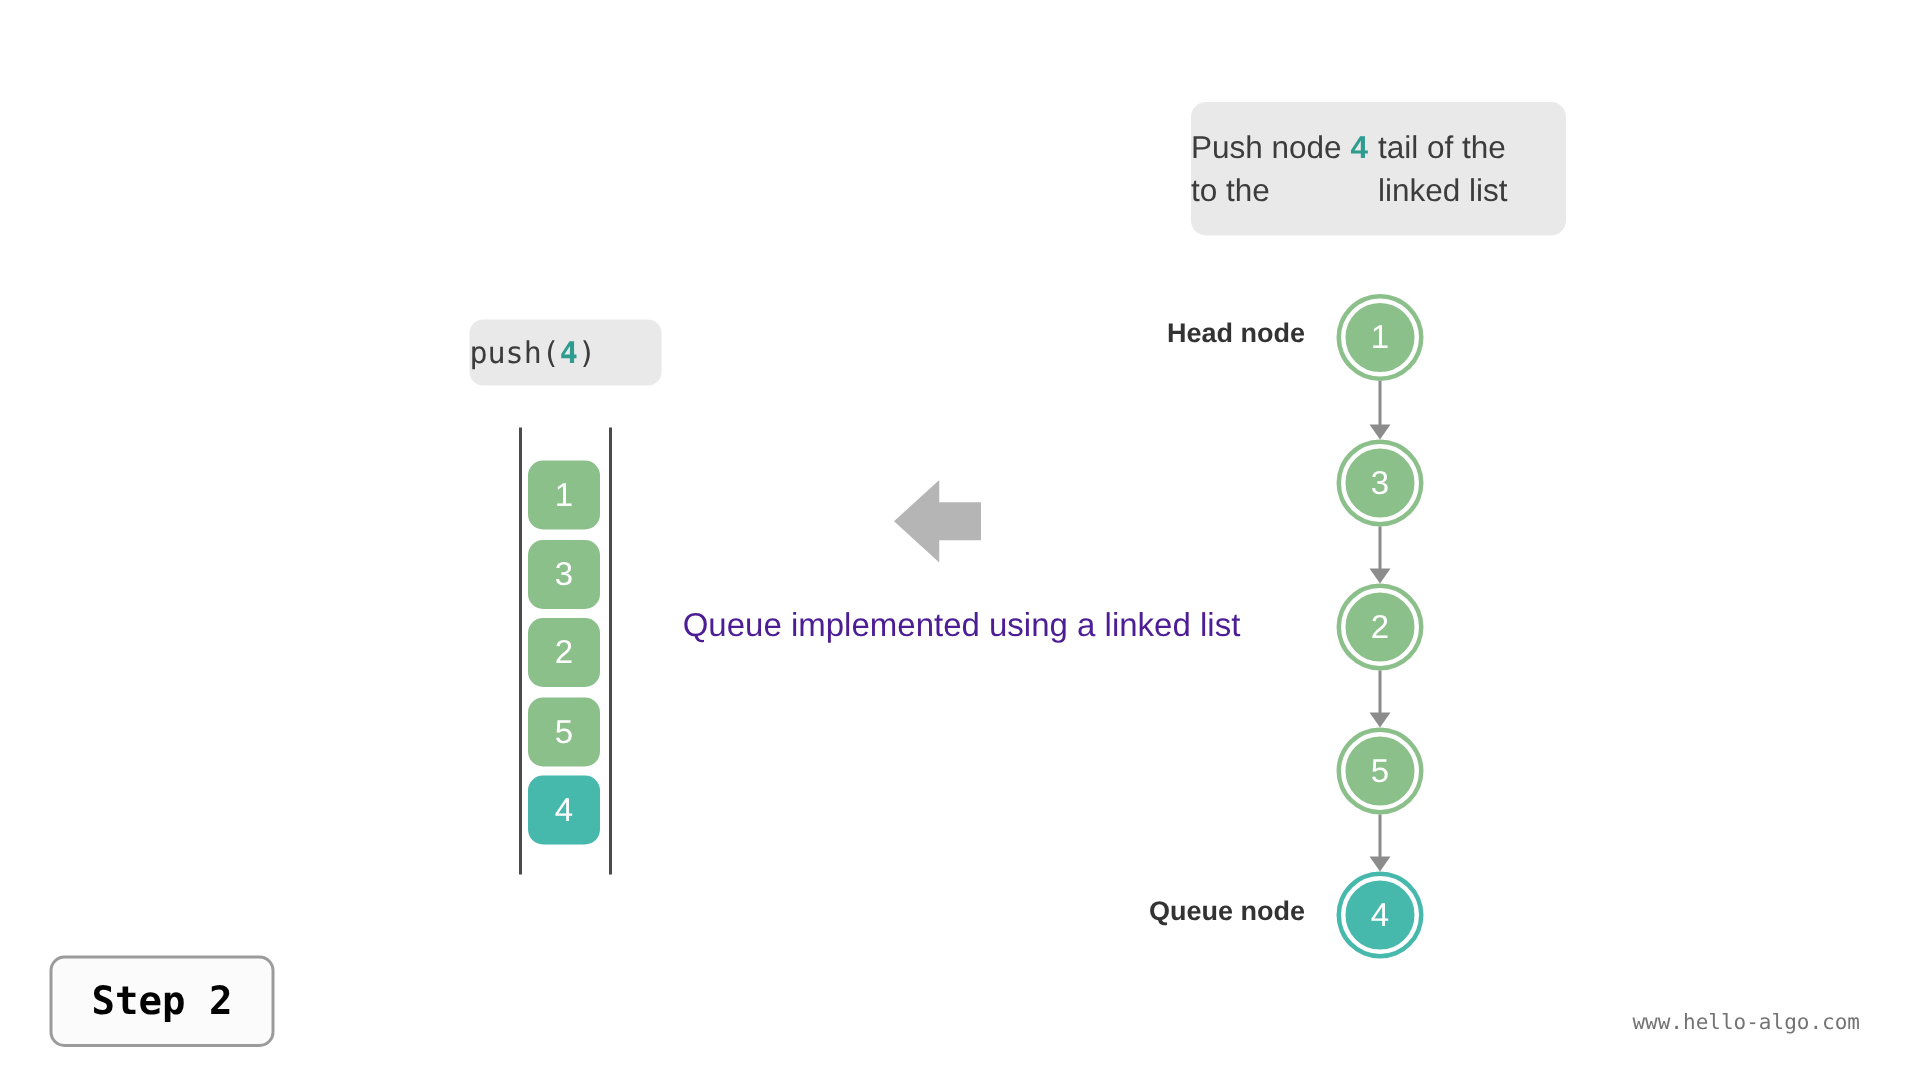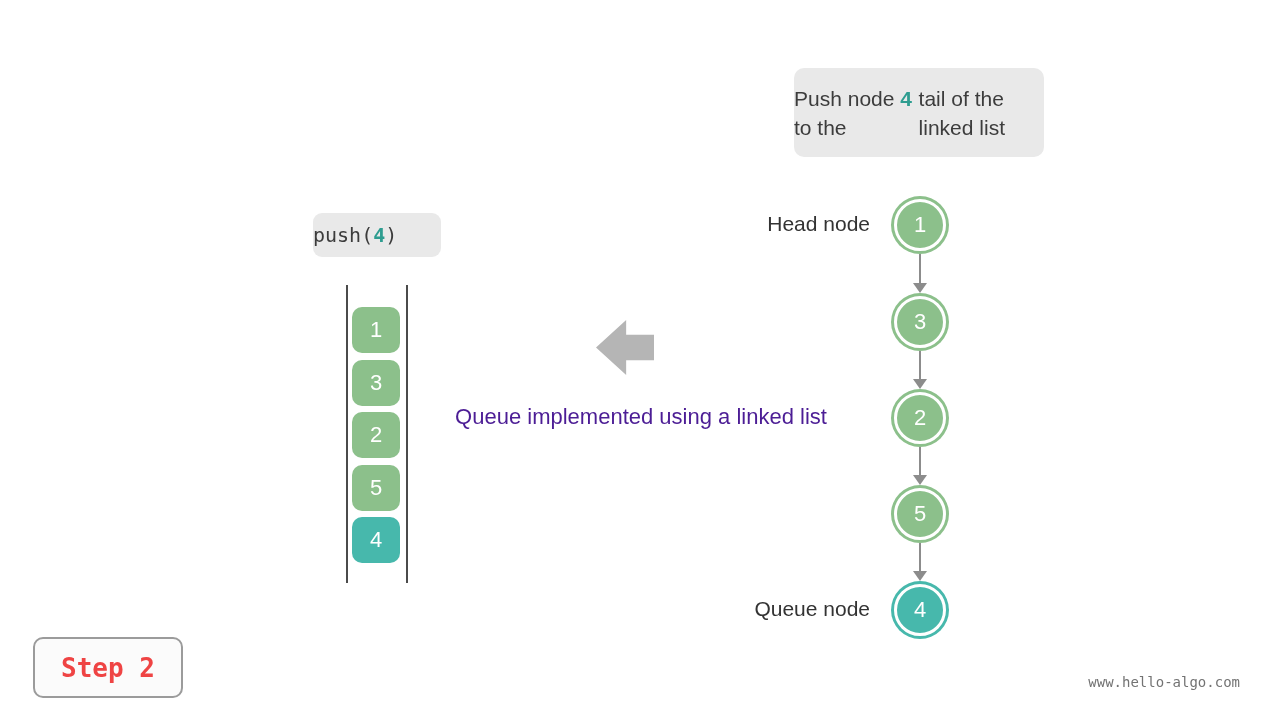--- a/index.html
+++ b/index.html
@@ -131,40 +131,40 @@
   .narrow.a1 { top: 351px; height: 38px; }
   .narrow.a2 { top: 447px; height: 38px; }
   .narrow.a3 { top: 543px; height: 38px; }
 
   
   .node-label {
     position: absolute;
     right: 410px;
     width: 200px;
     text-align: right;
-    font-size: 21px;
-    font-weight: normal;
+    font-size: 18px;
+    font-weight: bold;
     color: #333333;
   }
   .node-label.head { top: 212px; }
   .node-label.tail { top: 597px; }
 
   
   .step-badge {
     position: absolute;
     left: 33px; top: 637px;
     width: 146px; height: 57px;
     background: #fbfbfb;
     border: 2px solid #9b9b9b;
     border-radius: 10px;
     display: flex; align-items: center; justify-content: center;
     font-family: "DejaVu Sans Mono", monospace;
     font-weight: bold;
     font-size: 26px;
-    color: #ef4444;
+    color: #000000;
   }
 
   
   .watermark {
     position: absolute;
     right: 40px; top: 674px;
     font-family: "DejaVu Sans Mono", monospace;
     font-size: 14px;
     color: #737373;
   }

